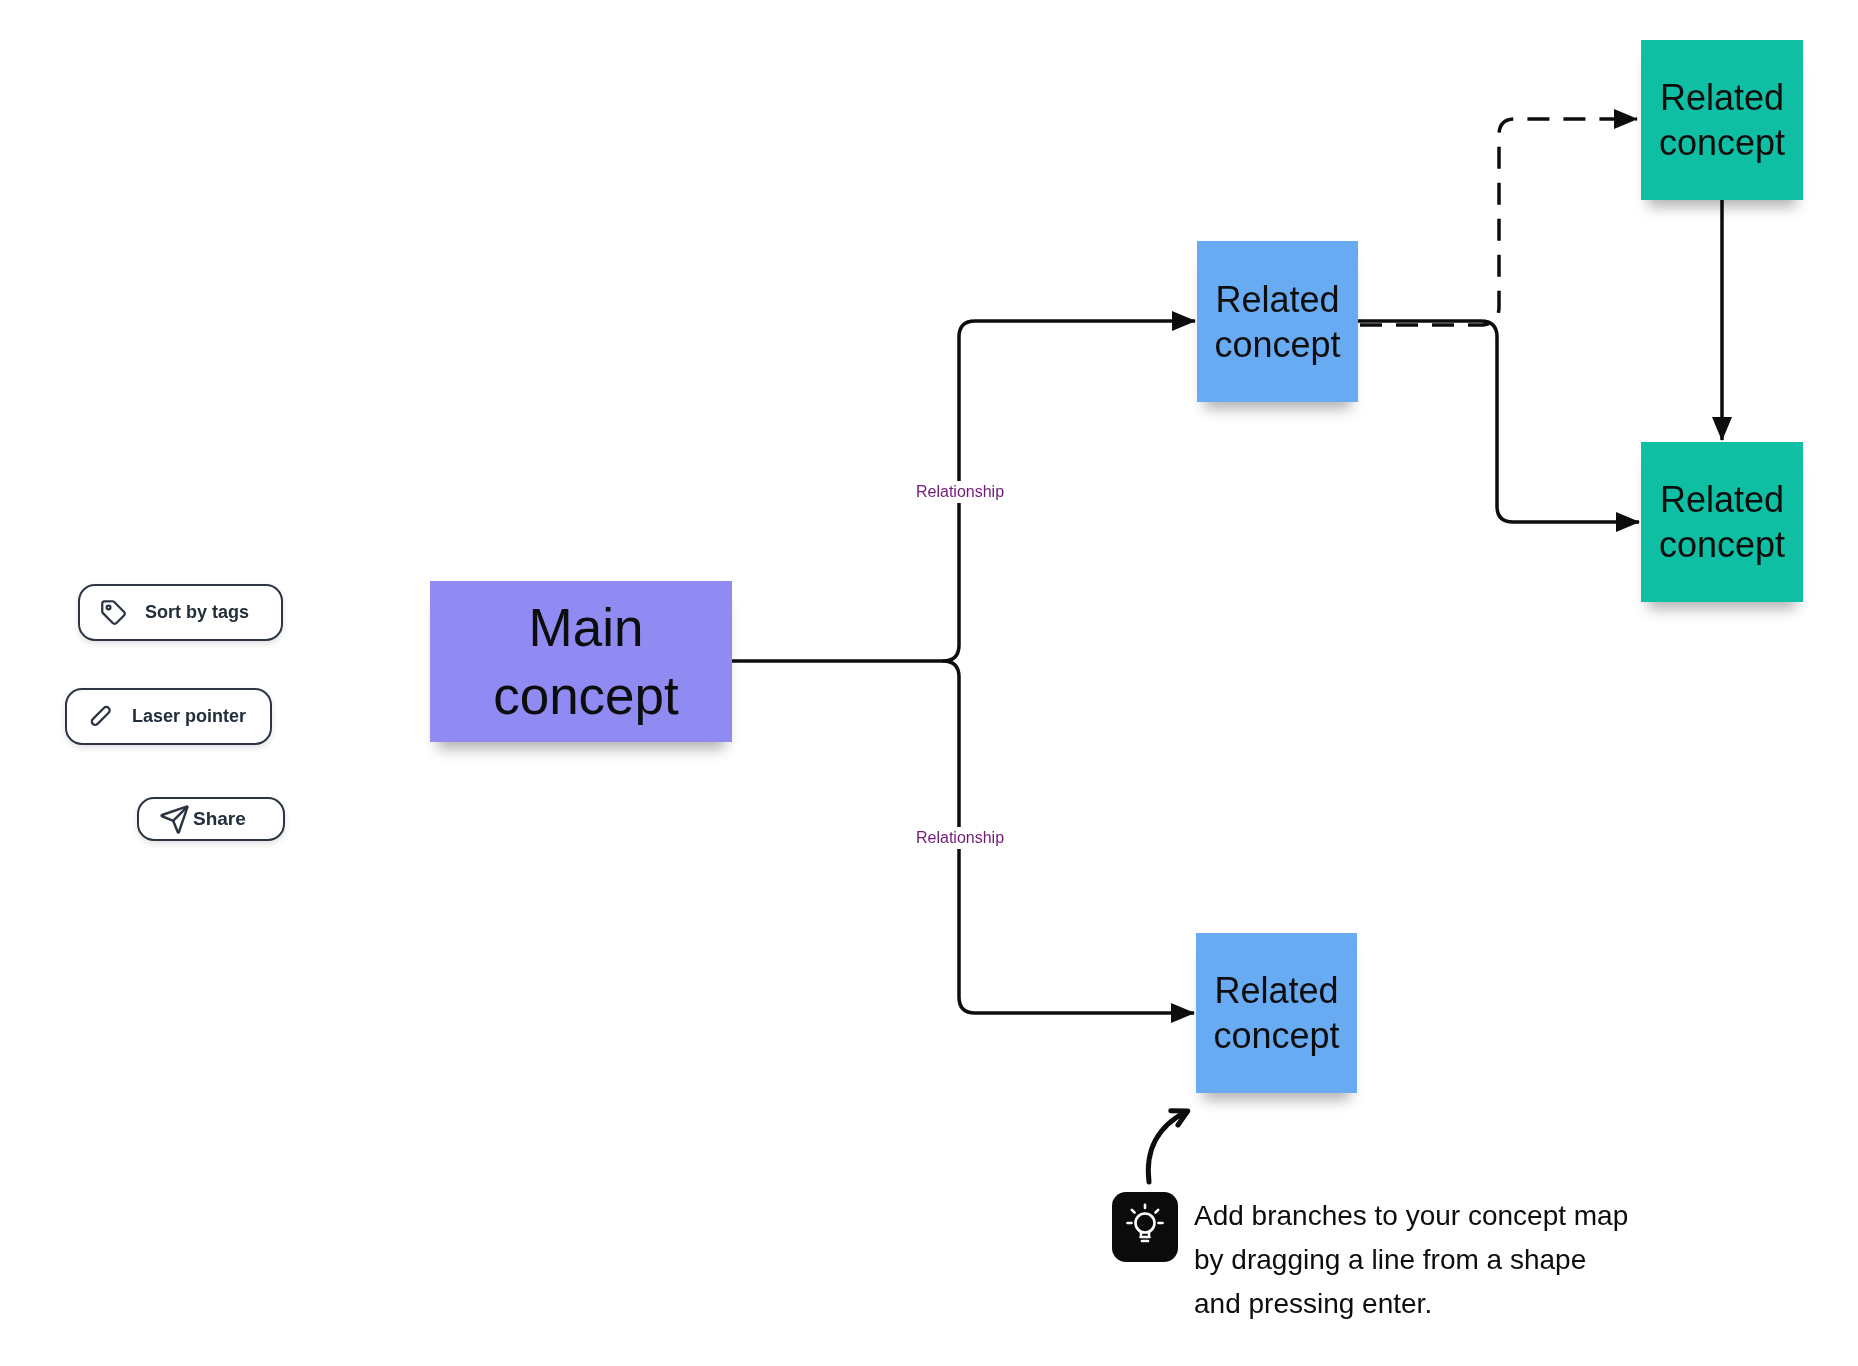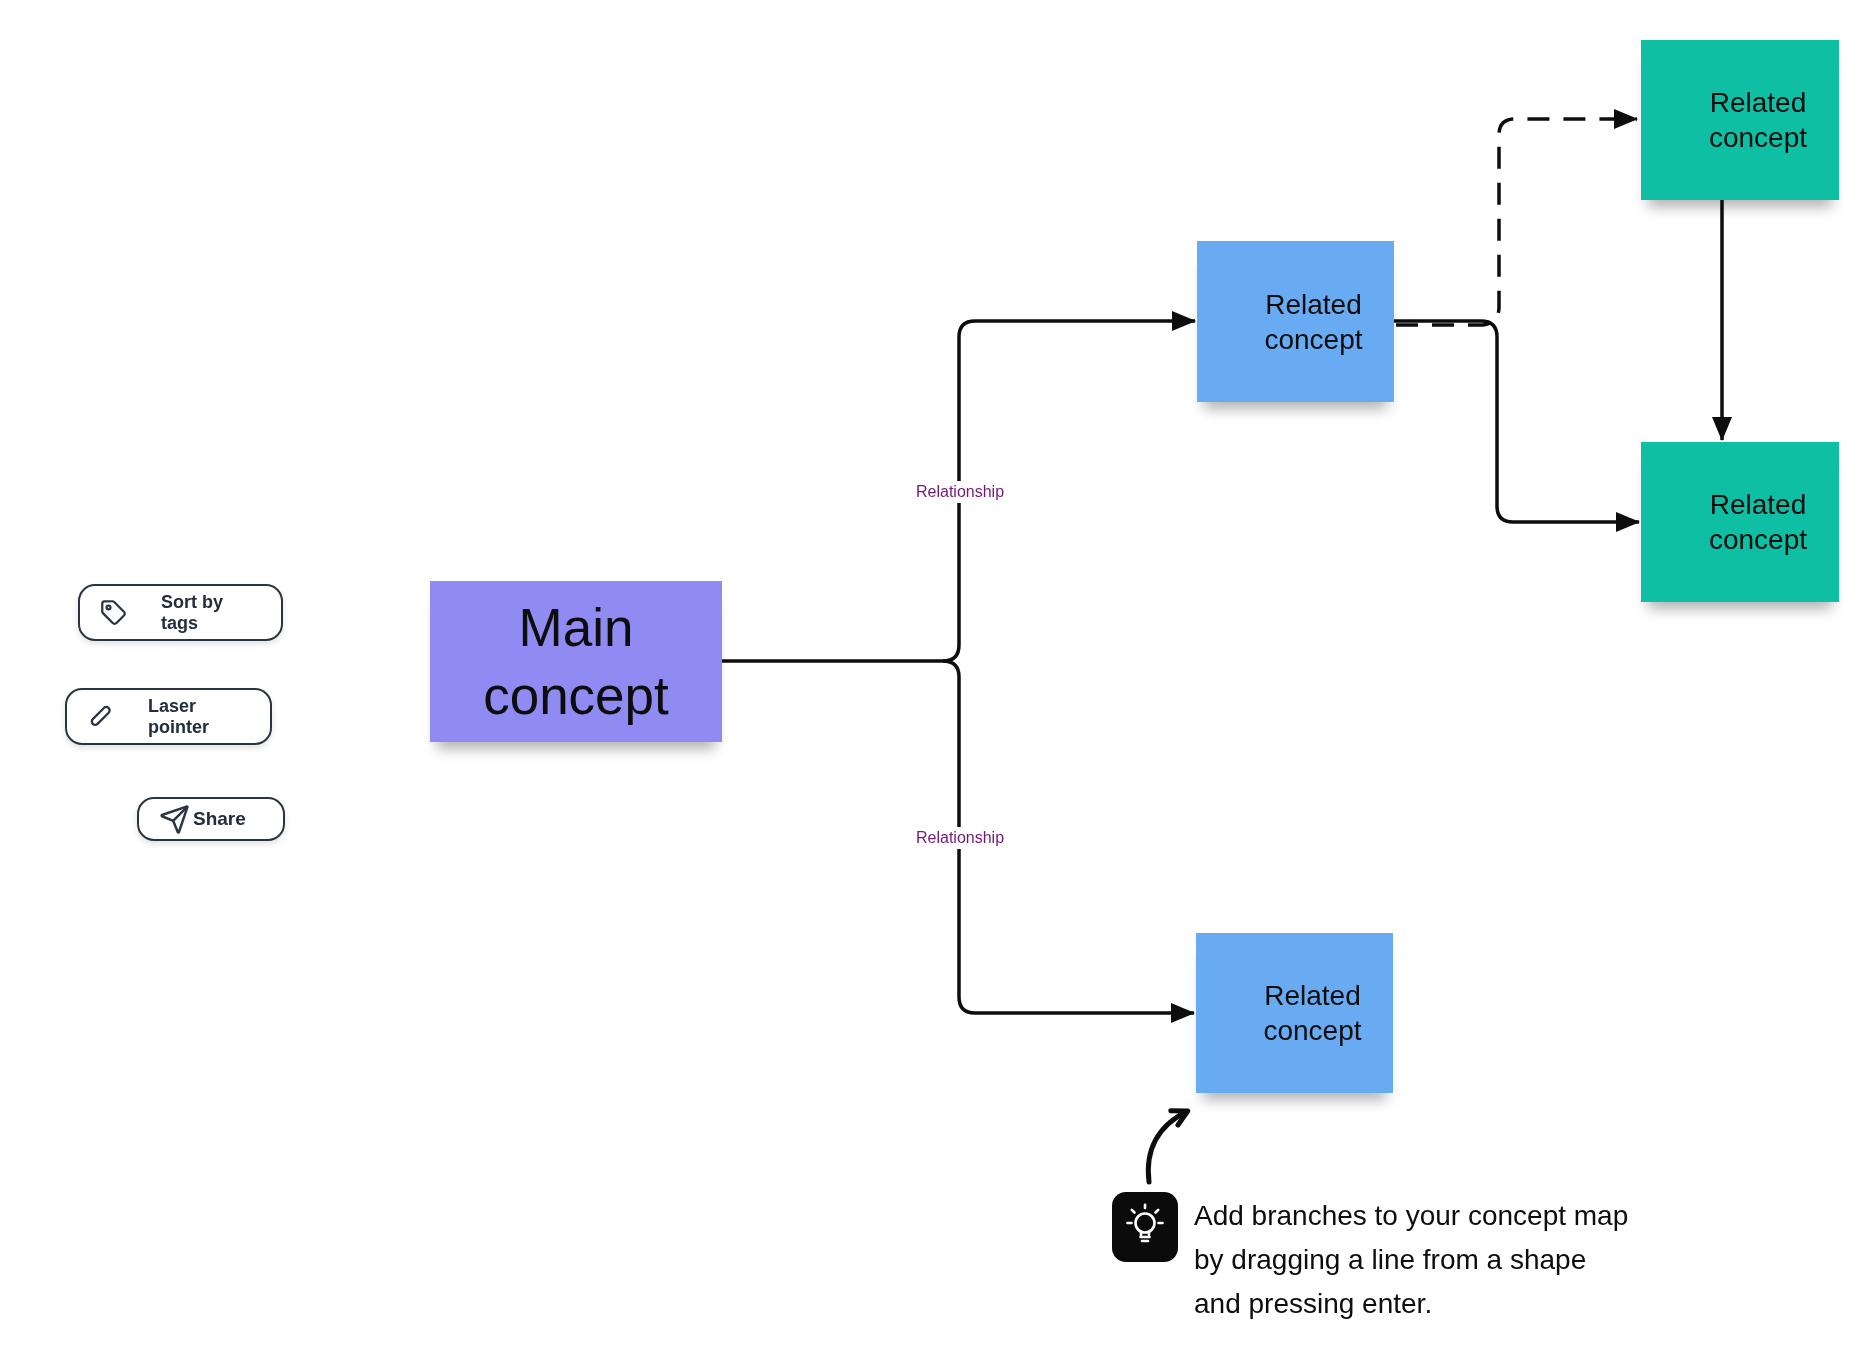--- a/index.html
+++ b/index.html
@@ -8,40 +8,40 @@
     font-family:"Liberation Sans","DejaVu Sans",sans-serif;color:#0d0d0d;
   }
   svg.wires{position:absolute;left:0;top:0;width:1858px;height:1366px;}
 
   
   .note{
     position:absolute;display:flex;align-items:center;justify-content:center;
     text-align:center;color:#0d0d0d;
     box-shadow:0 14px 13px -7px rgba(0,0,0,0.30);
   }
-  .note-main{left:430px;top:581px;width:292px;height:161px;font-size:53px;line-height:1.27;}
-  .note-sm{width:161px;height:161px;font-size:28px;line-height:1.25;padding-left:36px;}
+  .note-main{left:430px;top:581px;width:292px;height:161px;font-size:53px;line-height:1.27;padding-left:10px;}
+  .note-sm{width:161px;height:161px;font-size:36px;line-height:1.25;}
   .note-rc1{left:1197px;top:241px;}
   .note-rc2{left:1641px;top:40px;width:162px;height:160px;}
   .note-rc3{left:1641px;top:442px;width:162px;height:160px;}
   .note-rc4{left:1196px;top:933px;height:160px;}
 
   
   .edge-label{
     position:absolute;transform:translate(-50%,-50%);
     background:#ffffff;padding:2px 7px;font-size:16px;color:#701a75;white-space:nowrap;
   }
   .edge-label-1{left:960px;top:492px;}
   .edge-label-2{left:960px;top:838px;}
 
   
   .tool-btn{
     position:absolute;display:flex;align-items:center;box-sizing:border-box;
     background:#ffffff;border:2.5px solid #2B3542;border-radius:17px;
-    font-weight:700;color:#222E3A;font-size:18px;gap:34px;padding:0 20px;
+    font-weight:700;color:#222E3A;font-size:18px;gap:18px;padding:0 20px;
     box-shadow:0 3px 6px rgba(0,0,0,0.12);cursor:pointer;
   }
   .btn-sort{left:78px;top:584px;width:205px;height:57px;}
   .btn-laser{left:65px;top:688px;width:207px;height:57px;}
   .btn-share{left:137px;top:797px;width:148px;height:44px;font-size:19px;gap:3px;}
   .tool-btn .icon{display:flex;align-items:center;justify-content:center;flex:0 0 auto;}
 
   
   .tip-icon{
     position:absolute;left:1112px;top:1192px;width:66px;height:70px;

